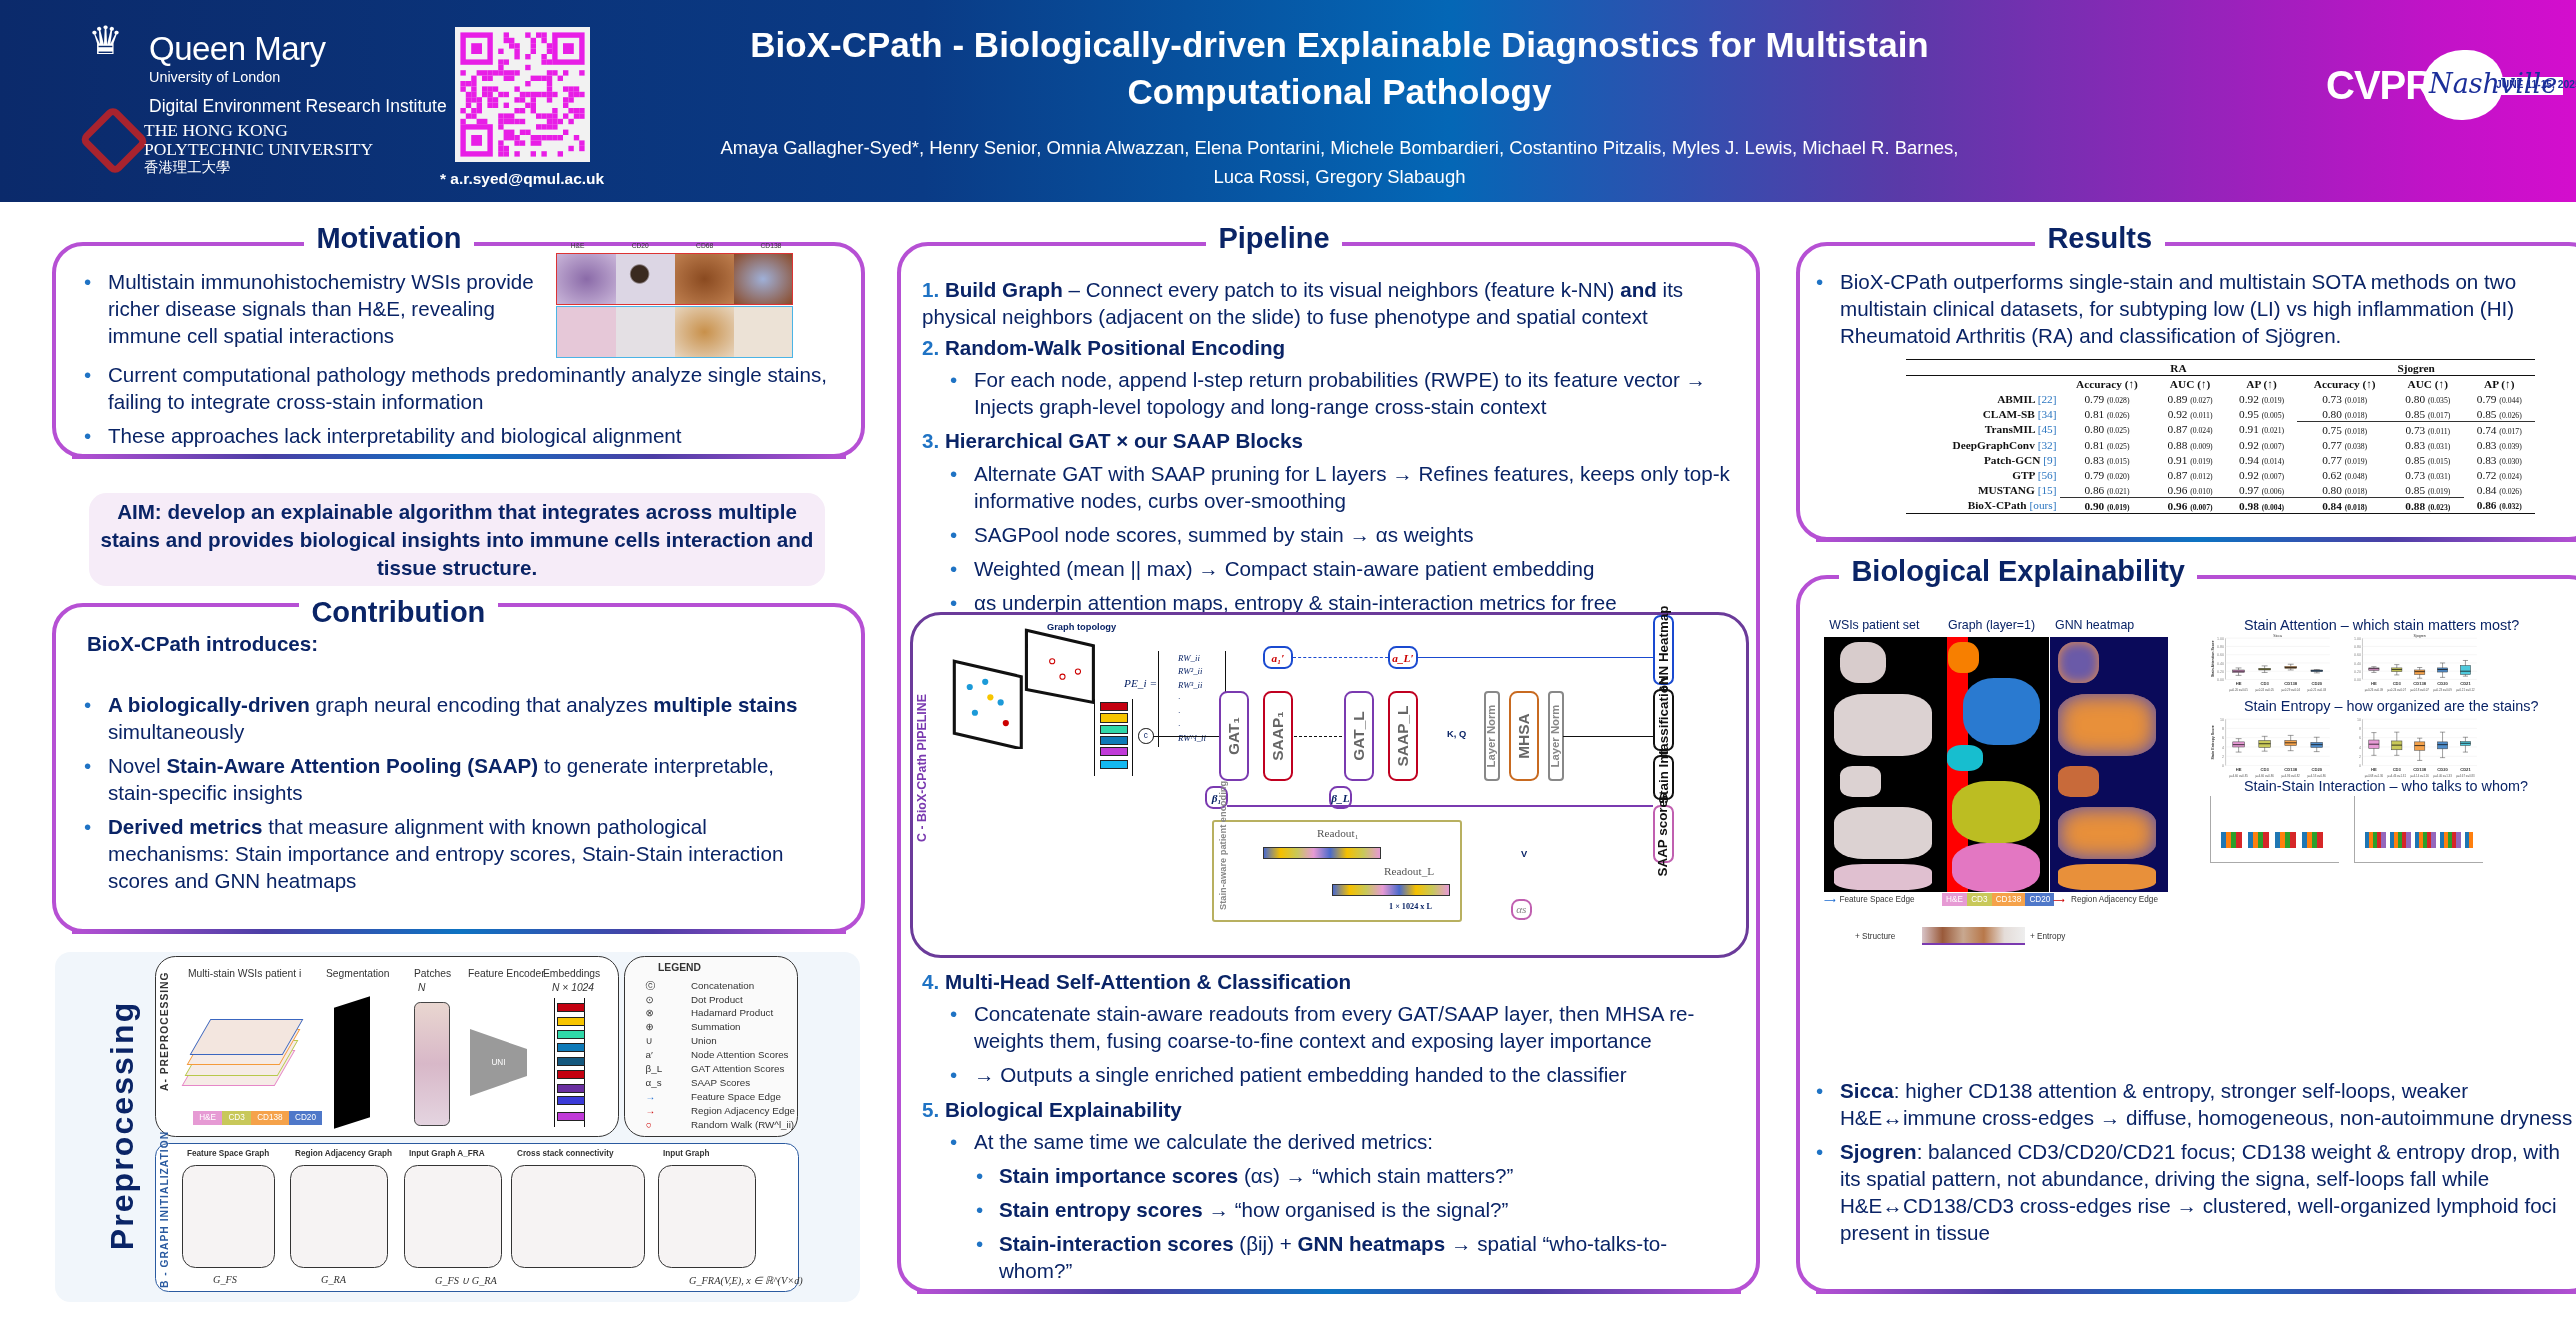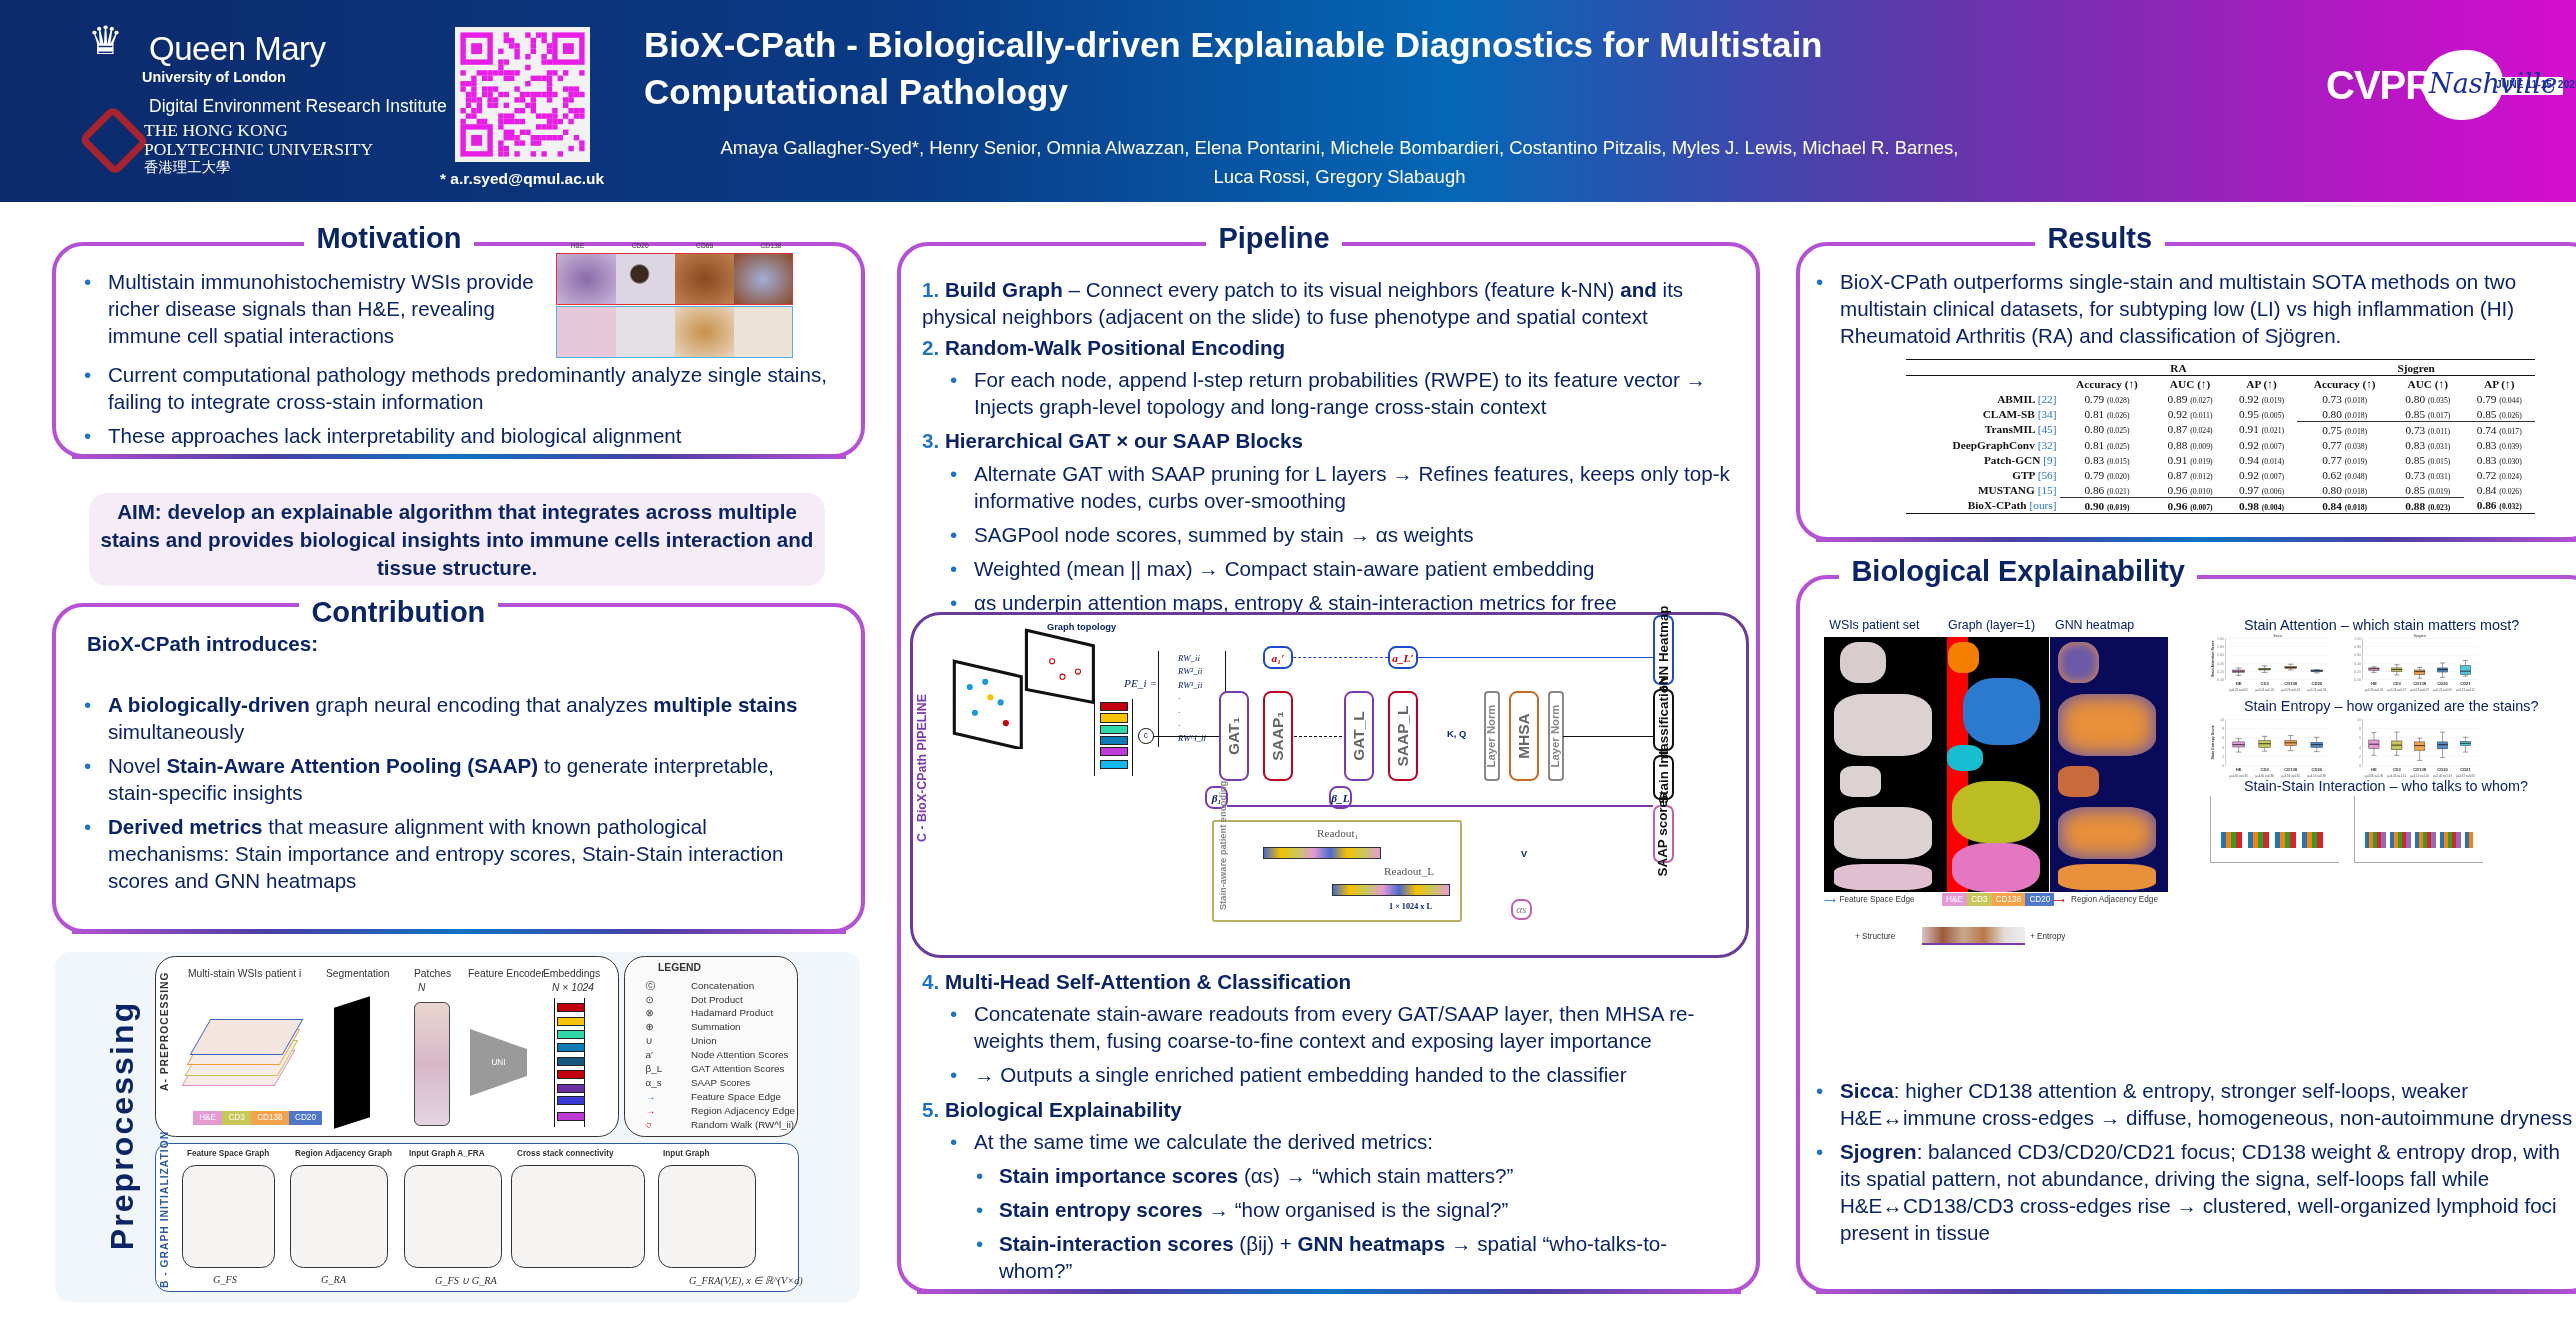--- a/index.html
+++ b/index.html
@@ -1,30 +1,30 @@
 <!DOCTYPE html>
 <html style="font-size:8.2px"><head>
 <meta charset="utf-8">
 <style>
 *{box-sizing:border-box;margin:0;padding:0}
 body{width:2638px;height:1325px;background:#fff;font-family:"Liberation Sans",sans-serif;color:#0a2466;position:relative;overflow:hidden}
 .header{position:absolute;left:0;top:0;width:2638px;height:202px;background:linear-gradient(90deg,#0b2a6b 0%,#0a3b86 35%,#0467b6 55%,#5a3aa8 72%,#c013c7 92%,#dc0bd0 100%)}
 .qm{position:absolute;left:88px;top:19.6px;color:#fff}
 .qm .crown{position:absolute;left:0;top:0;width:46px;height:41px;font-size:39px;line-height:41px}
 .qm .name{position:absolute;left:61px;top:10.3px;font-size:33px;white-space:nowrap;letter-spacing:-0.5px}
-.qm .uol{position:absolute;left:54px;top:49px;font-size:14.4px;font-weight:bold;white-space:nowrap}
+.qm .uol{position:absolute;left:61px;top:49px;font-size:14.4px;font-weight:normal;white-space:nowrap}
 .qm .deri{position:absolute;left:61px;top:76px;font-size:17.5px;white-space:nowrap}
 .polyu{position:absolute;left:88px;top:116px;color:#fff}
 .polyu .knot{position:absolute;left:0;top:0;width:52px;height:49px;border:7.2px solid #a8232e;transform:rotate(45deg);border-radius:8.2px}
 .polyu .t1{position:absolute;left:56px;top:4.1px;font-family:"Liberation Serif",serif;font-size:17.5px;white-space:nowrap}
 .polyu .t2{position:absolute;left:56px;top:23px;font-family:"Liberation Serif",serif;font-size:17.5px;white-space:nowrap}
 .polyu .t3{position:absolute;left:56px;top:42px;font-size:14.4px;white-space:nowrap}
 .qr{position:absolute;left:455px;top:27px;width:55px;height:135px}
 .email{position:absolute;left:440px;top:170px;color:#fff;font-size:15.5px;font-weight:bold;white-space:nowrap}
-.title{position:absolute;left:644px;top:20.6px;width:1391px;color:#fff;font-size:35px;font-weight:bold;line-height:47px}
+.title{position:absolute;left:644px;top:20.6px;width:1391px;text-align:center;color:#fff;font-size:35px;font-weight:bold;line-height:47px}
 .authors{position:absolute;left:644px;top:133px;width:1391px;text-align:center;color:#fff;font-size:18.5px;line-height:29px}
 .cvpr{position:absolute;left:2326px;top:50px;color:#fff}
 .cvpr .c1{position:absolute;left:0;top:13.4px;font-size:40px;font-weight:bold;letter-spacing:-1px}
 .cvpr .guitar{position:absolute;left:97px;top:0;width:80px;height:70px;background:#fff;border-radius:50% 45% 50% 48%}
 .cvpr .neck{position:absolute;left:170px;top:27px;width:67px;height:17.5px;background:#fff}
 .cvpr .c2{position:absolute;left:103px;top:17.5px;font-family:"DejaVu Serif",serif;font-style:italic;font-size:27px;color:#1b2f9a}
 .cvpr .c3{position:absolute;left:170px;top:29px;font-size:10.3px;font-weight:bold;color:#1b2f9a;white-space:nowrap}
 .panel{position:absolute;border:4.6px solid #b650d4;border-radius:31px;background:#fff}
 .panel::after{content:"";position:absolute;left:15.5px;right:15.5px;bottom:-4.6px;height:4.6px;background:linear-gradient(90deg,#b650d4,#4b3ea5,#0d73c2,#4b3ea5,#b650d4)}
 .ptitle{position:absolute;background:#fff;padding:0 12.4px;font-size:29px;font-weight:bold;color:#0a2466;white-space:nowrap;line-height:31px}

